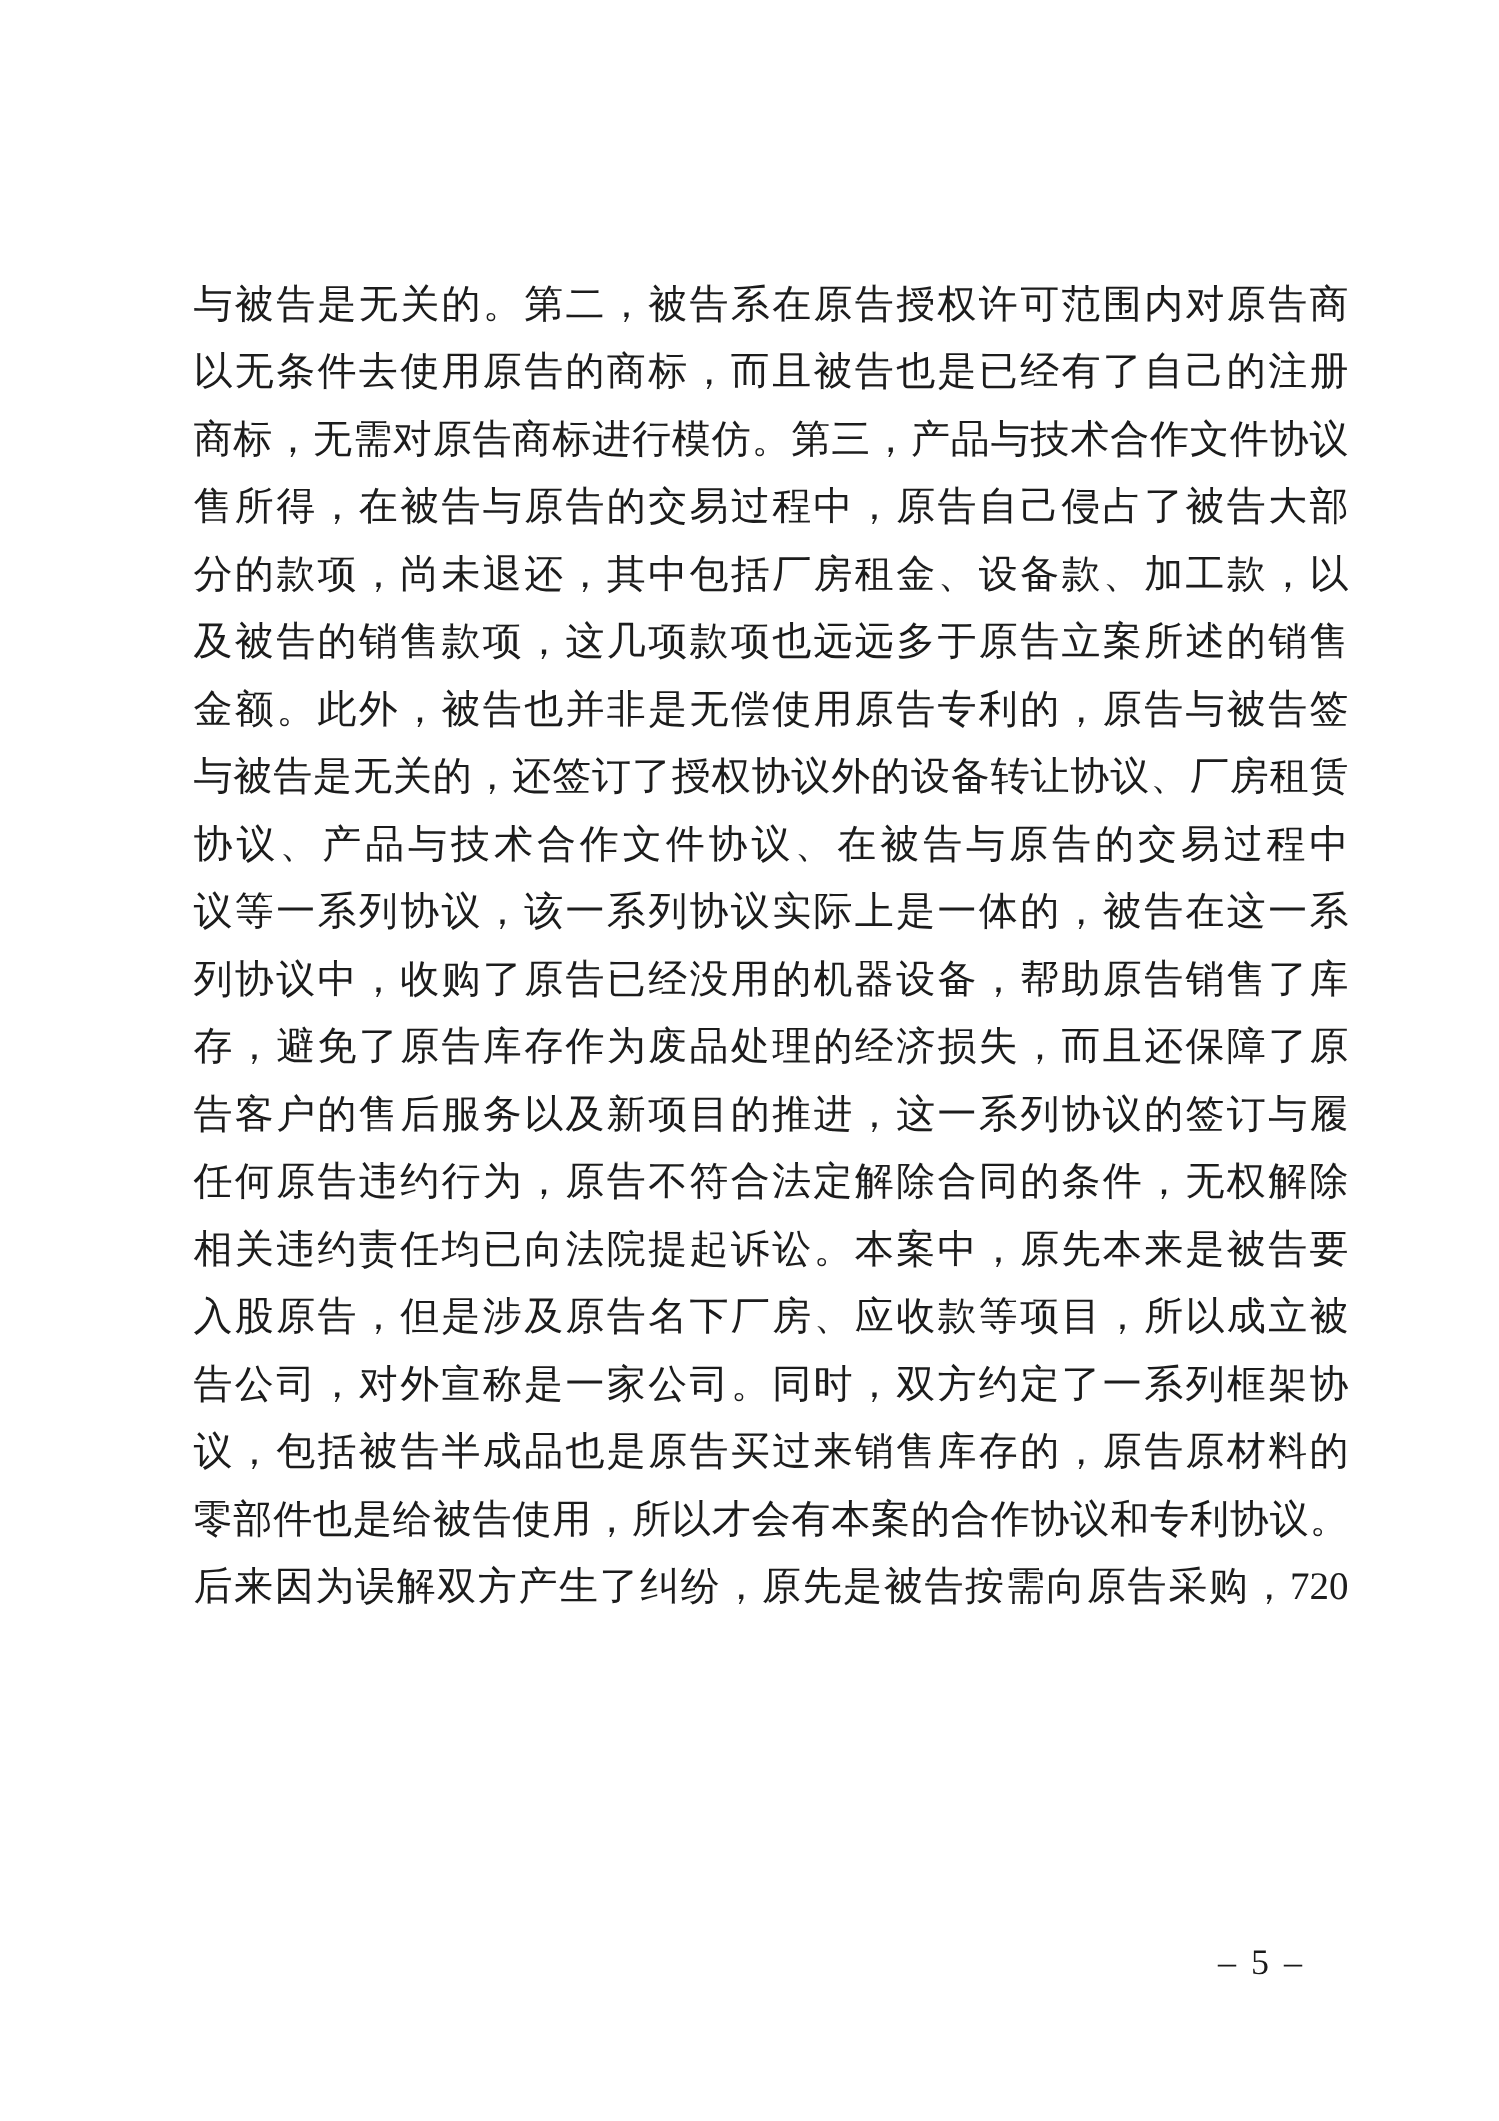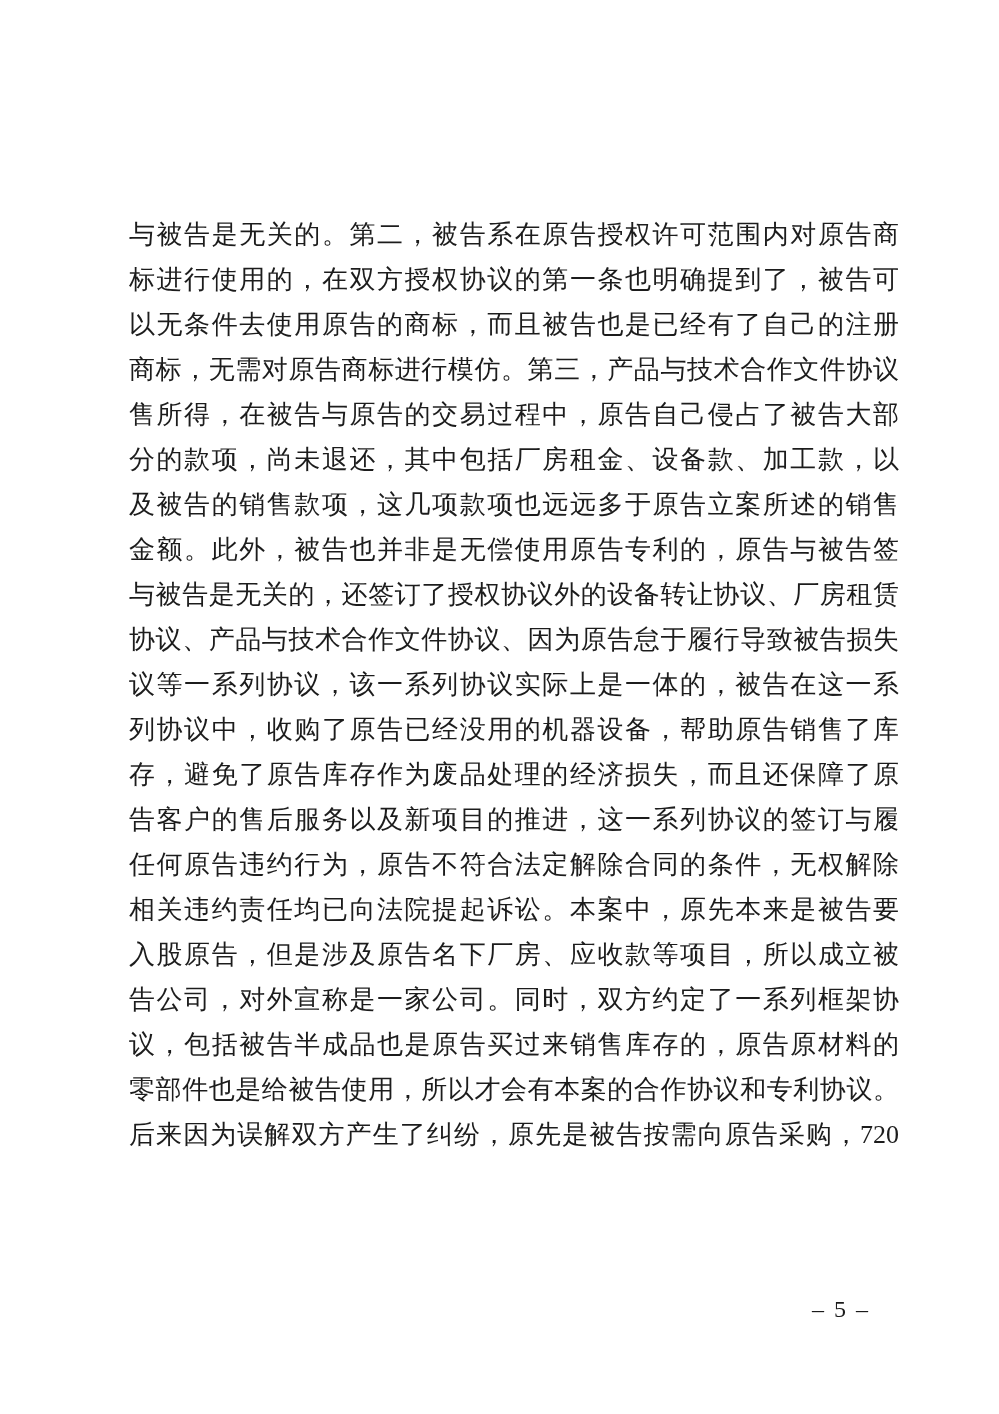--- a/index.html
+++ b/index.html
@@ -13,21 +13,20 @@
     height: 1414px;
     background: #ffffff;
     overflow: hidden;
     font-family: "Liberation Serif", "DejaVu Serif", serif;
   }
   .text-block {
     position: absolute;
     left: 129px;
     top: 180px;
     width: 770px;
-    margin-top: 32px;
   }
   .text-line {
     width: 770px;
     height: 45px;
     line-height: 45px;
     font-size: 26px;
     color: #1c1c1c;
     text-align: justify;
     text-align-last: justify;
     text-justify: inter-character;
@@ -49,37 +48,36 @@
 </style>
 </head>
 <body>
 
 <div class="page">
 
   <div class="text-block">
 
       <div class="text-line">与被告是无关的。第二，被告系在原告授权许可范围内对原告商</div>
 
-      <div class="text-line">标进行使用的，在双方授权协议的第一条也明确提到了，被告可</div>
 
       <div class="text-line">以无条件去使用原告的商标，而且被告也是已经有了自己的注册</div>
 
       <div class="text-line">商标，无需对原告商标进行模仿。第三，产品与技术合作文件协议</div>
 
       <div class="text-line">售所得，在被告与原告的交易过程中，原告自己侵占了被告大部</div>
 
       <div class="text-line">分的款项，尚未退还，其中包括厂房租金、设备款、加工款，以</div>
 
       <div class="text-line">及被告的销售款项，这几项款项也远远多于原告立案所述的销售</div>
 
       <div class="text-line">金额。此外，被告也并非是无偿使用原告专利的，原告与被告签</div>
 
       <div class="text-line">与被告是无关的，还签订了授权协议外的设备转让协议、厂房租赁</div>
 
-      <div class="text-line">协议、产品与技术合作文件协议、因为原告怠于履行导致被告损失</div>
+      <div class="text-line">协议、产品与技术合作文件协议、在被告与原告的交易过程中</div>
 
       <div class="text-line">议等一系列协议，该一系列协议实际上是一体的，被告在这一系</div>
 
       <div class="text-line">列协议中，收购了原告已经没用的机器设备，帮助原告销售了库</div>
 
       <div class="text-line">存，避免了原告库存作为废品处理的经济损失，而且还保障了原</div>
 
       <div class="text-line">告客户的售后服务以及新项目的推进，这一系列协议的签订与履</div>
 
 

